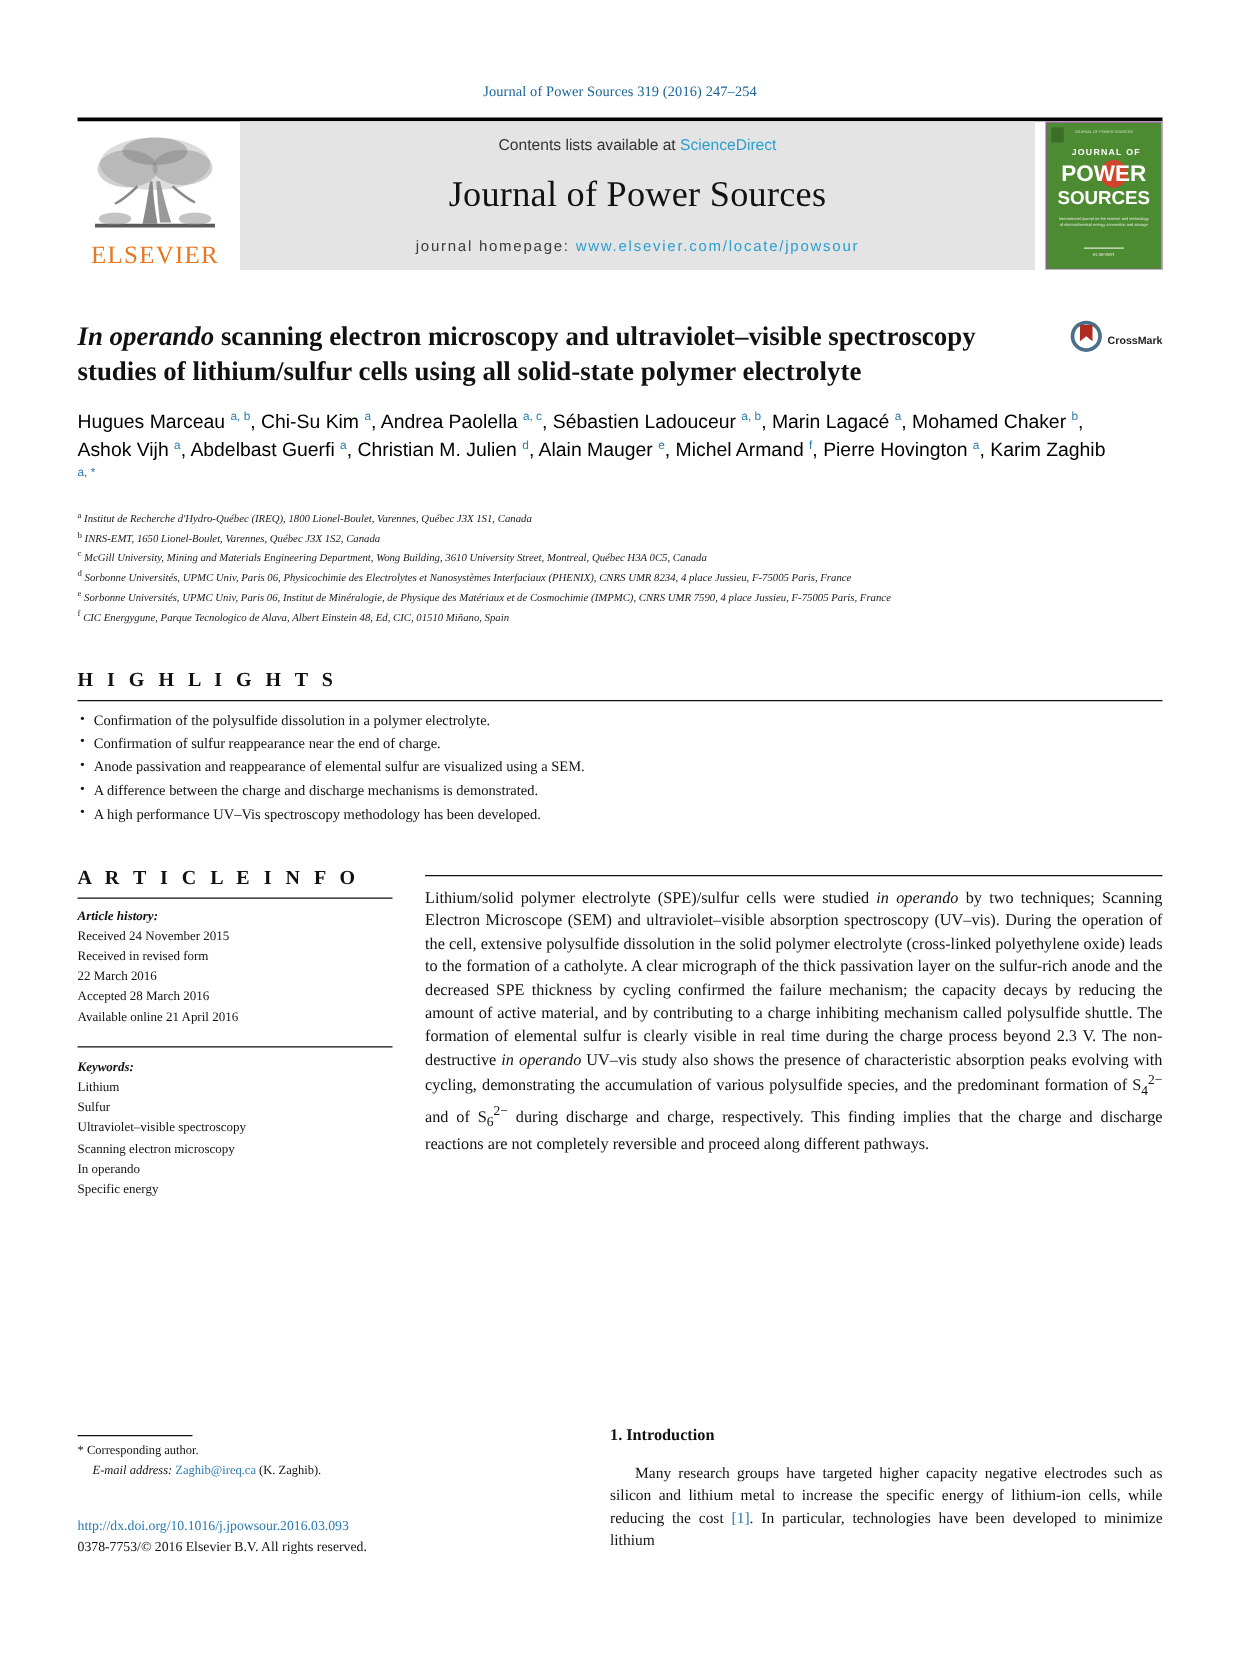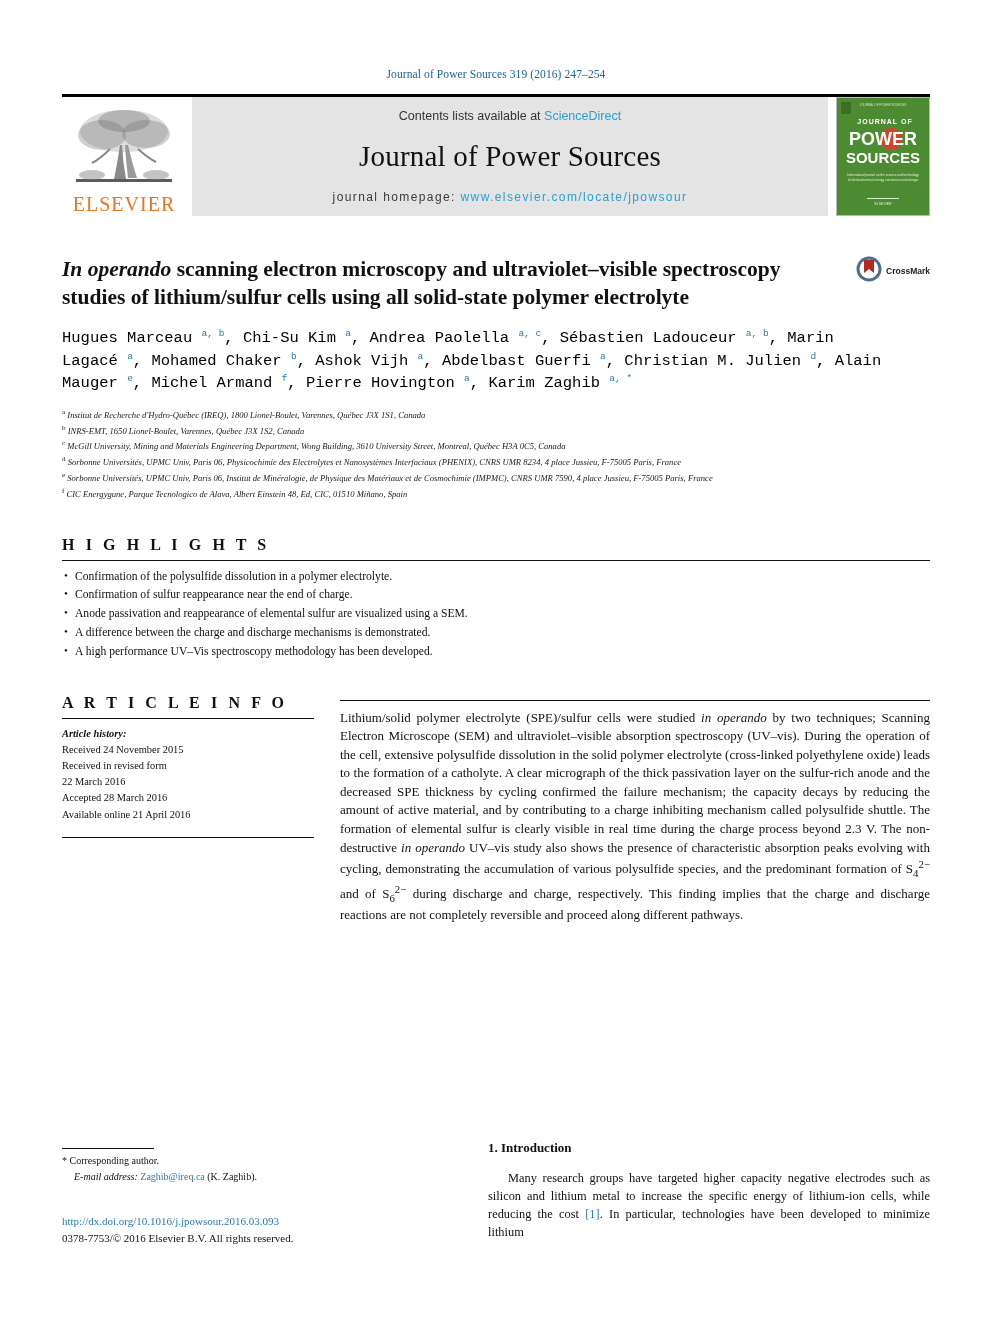--- a/index.html
+++ b/index.html
@@ -111,21 +111,21 @@
     display: flex; align-items: center; gap: 4px;
   }
   .crossmark-text {
     font-family: "Liberation Sans", sans-serif;
     font-size: 8.5px; font-weight: bold; color: #222;
   }
 
   
   .authors {
     margin-top: 16px;
-    font-family: Liberation Mono, monospace;
+    font-family: Liberation Sans, sans-serif;
     font-size: 15.5px;
     line-height: 1.45;
     max-width: 830px;
   }
   .authors sup { color: #2a7ab0; font-size: 9.5px; vertical-align: super; }
 
   
   .affiliations {
     margin-top: 12px;
     font-family: "Liberation Serif", serif;
@@ -360,20 +360,29 @@
       <hr class="hr-thin">
       <div class="info-body">
         <span class="lbl">Article history:</span>
         <div>Received 24 November 2015</div>
         <div>Received in revised form</div>
         <div>22 March 2016</div>
         <div>Accepted 28 March 2016</div>
         <div>Available online 21 April 2016</div>
       </div>
       <hr class="hr-thin" style="margin-top:14px">
+      <div class="info-body keywords-block">
+        <span class="lbl">Keywords:</span>
+        <div>Lithium</div>
+        <div>Sulfur</div>
+        <div>Ultraviolet–visible spectroscopy</div>
+        <div>Scanning electron microscopy</div>
+        <div>In operando</div>
+        <div>Specific energy</div>
+      </div>
     </div>
 
     <div class="col-abstract">
       <hr class="hr-thin">
       <div class="abstract-body">Lithium/solid polymer electrolyte (SPE)/sulfur cells were studied <span class="it">in operando</span> by two techniques; Scanning Electron Microscope (SEM) and ultraviolet–visible absorption spectroscopy (UV–vis). During the operation of the cell, extensive polysulfide dissolution in the solid polymer electrolyte (cross-linked polyethylene oxide) leads to the formation of a catholyte. A clear micrograph of the thick passivation layer on the sulfur-rich anode and the decreased SPE thickness by cycling confirmed the failure mechanism; the capacity decays by reducing the amount of active material, and by contributing to a charge inhibiting mechanism called polysulfide shuttle. The formation of elemental sulfur is clearly visible in real time during the charge process beyond 2.3 V. The non-destructive <span class="it">in operando</span> UV–vis study also shows the presence of characteristic absorption peaks evolving with cycling, demonstrating the accumulation of various polysulfide species, and the predominant formation of S<sub>4</sub><sup>2−</sup> and of S<sub>6</sub><sup>2−</sup> during discharge and charge, respectively. This finding implies that the charge and discharge reactions are not completely reversible and proceed along different pathways.</div>
     </div>
   </div>
 
   <div class="lower">
     <div class="lower-left"></div>

